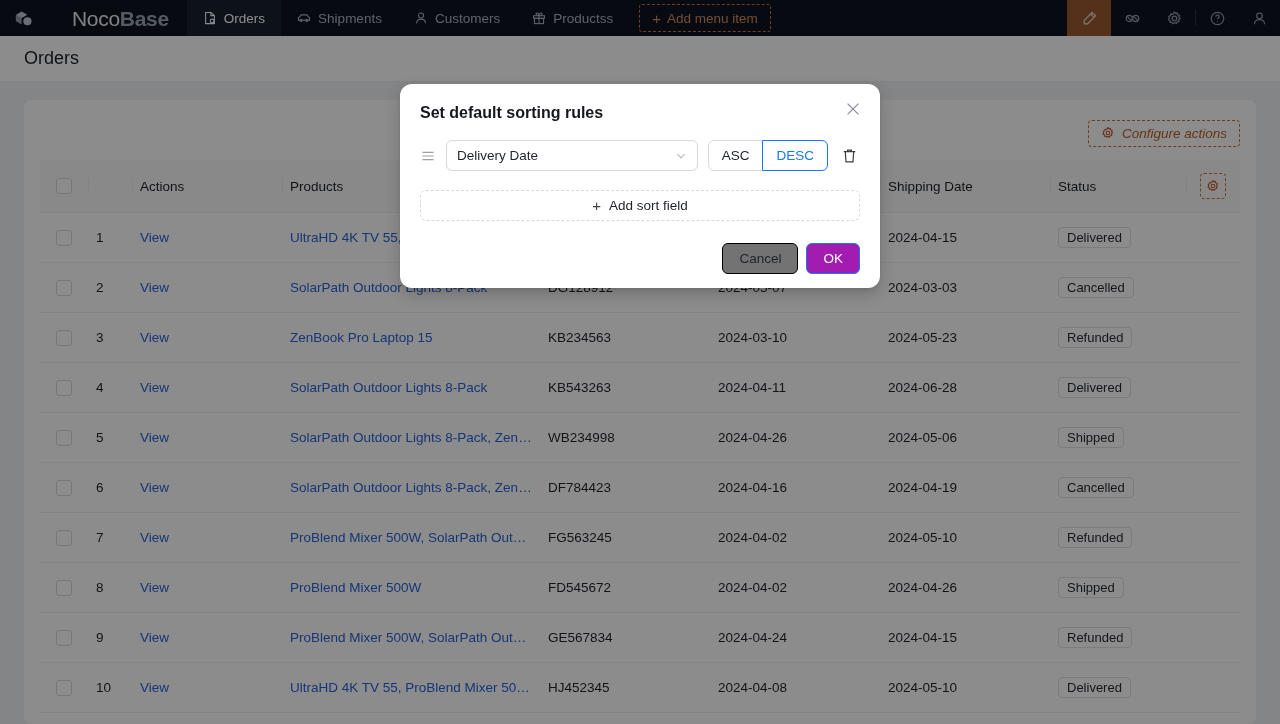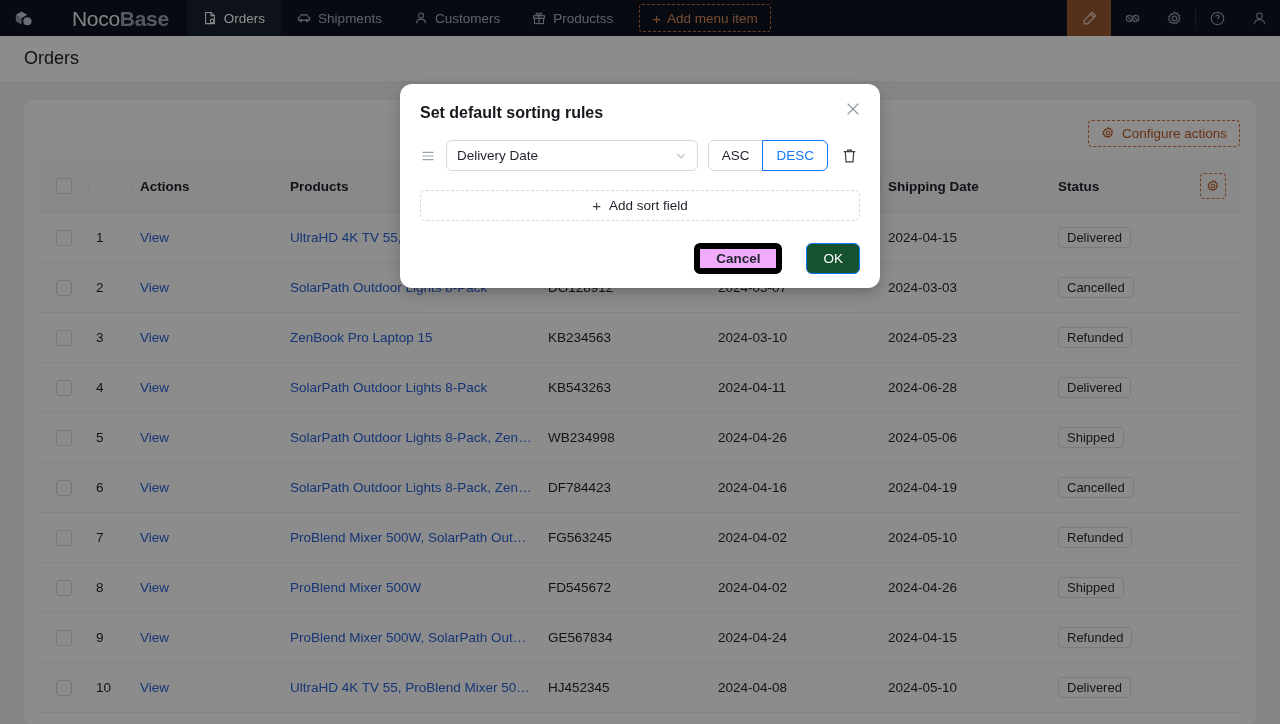--- a/index.html
+++ b/index.html
@@ -61,35 +61,35 @@
   .page-title { font-size: 18px; color: #1b2028; font-weight: 400; }
 
   .content {
     position: absolute; top: 82px; left: 0; right: 0; bottom: 0;
     background: #f0f2f5; padding: 18px 24px 0 24px;
   }
   .card {
     background: #ffffff; border-radius: 8px; height: 100%;
     padding: 14px 16px 0 16px; display: flex; flex-direction: column;
   }
-  .card-toolbar { display: flex; justify-content: flex-end; height: 38px; align-items: center; }
+  .card-toolbar { display: flex; justify-content: flex-end; height: 38px; align-items: center; font-style: italic; }
   .configure-actions {
     display: flex; align-items: center; gap: 7px;
     border: 1px dashed #c96f3f; color: #bd5b24; background: #fff;
     padding: 5px 12px; border-radius: 4px; font-size: 13.5px;
     cursor: pointer; white-space: nowrap;
   }
   .configure-actions .ic { width: 14px; height: 14px; display: block; }
 
   
   .table-wrap { flex: 1; overflow: hidden; margin-top: 8px; }
   table { width: 100%; border-collapse: collapse; table-layout: fixed; }
   thead th {
     background: #fafafa; text-align: left;
-    font-size: 13.5px; color: #1b2028; font-weight: bold;
+    font-size: 13.5px; color: #1b2028; font-weight: normal;
     padding: 13px 8px; border-bottom: 1px solid #f0f0f0;
     position: relative;
   }
   thead th + th::before {
     content: ""; position: absolute; left: 0; top: 50%;
     transform: translateY(-50%); width: 1px; height: 15px; background: #efefef;
   }
   tbody td {
     font-size: 13.5px; color: #1f232b; padding: 14px 8px;
     border-bottom: 1px solid #f0f0f0; overflow: hidden;
@@ -165,22 +165,22 @@
     border-radius: 6px; display: flex; align-items: center; justify-content: center;
     gap: 8px; font-size: 13.5px; color: #1f232b; cursor: pointer; background: #fff;
   }
   .add-field .plus { font-size: 15px; line-height: 1; color: #3a3f47; }
 
   .modal-footer { display: flex; justify-content: flex-end; gap: 8px; margin-top: 22px; }
   .btn {
     height: 31px; padding: 0 16px; border-radius: 6px; font-size: 13.5px;
     display: flex; align-items: center; cursor: pointer;
   }
-  .btn-default { border: 6px solid #000000; background: #f0abfc; color: #1f232b; font-weight: bold; }
-  .btn-primary { border: 1px solid #1677ff; background: #14532d; color: #fff; margin-left: 16px; }
+  .btn-default { border: 1px solid #000000; background: #737373; color: #1f232b; }
+  .btn-primary { border: 1px solid #1677ff; background: #a21caf; color: #fff; }
 </style>
 </head>
 <body>
 
 <div class="app">
 
   <div class="topnav">
 
     <div class="logo">
       <svg class="logo-mark" viewBox="0 0 24 22" fill="none">

